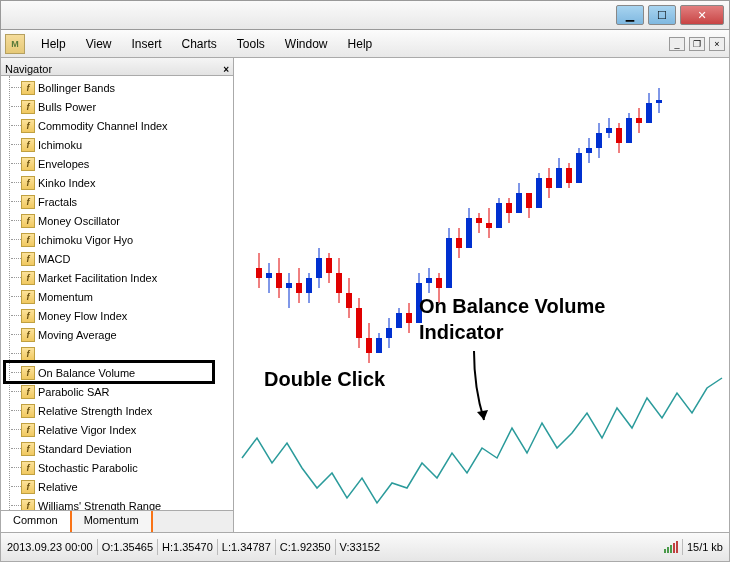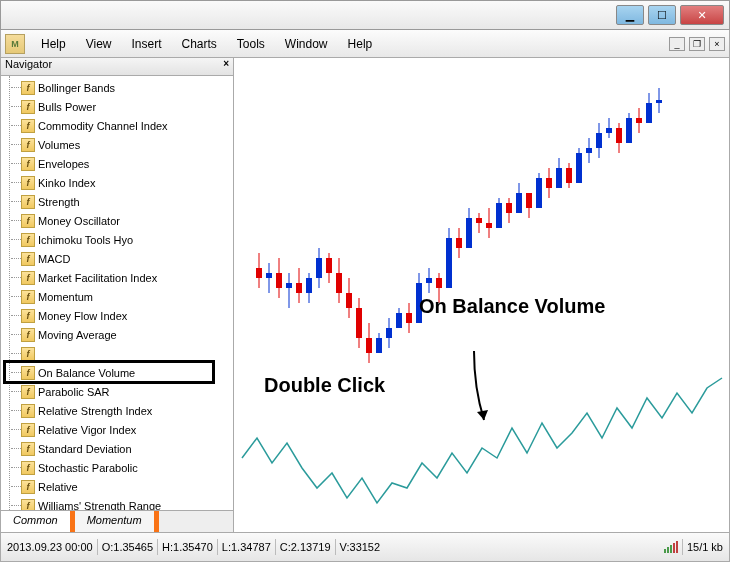--- a/index.html
+++ b/index.html
@@ -12,34 +12,34 @@
     
     .menubar { height: 28px; background: linear-gradient(to bottom, #fcfcfc, #e8e8e8); border: 1px solid #aaa; border-top: 0; display: flex; align-items: center; padding: 0 4px; gap: 2px; font-size: 12px; }
     .app-icon { width: 20px; height: 20px; background: linear-gradient(to bottom, #f5dc9a, #e6c978); border: 1px solid #b5a060; margin-right: 4px; display: flex; align-items: center; justify-content: center; font-size: 9px; color: #5a7a3a; font-weight: bold; }
     .menu-item { padding: 4px 10px; cursor: pointer; }
     .spacer { flex: 1; }
     .smallbtn { width: 16px; height: 14px; border: 1px solid #999; background: #eee; font-size: 9px; display: flex; align-items: center; justify-content: center; margin-left: 2px; cursor: pointer; }
     
     .workspace { display: flex; height: 475px; border: 1px solid #aaa; border-top: 0; }
     
     .navigator { width: 235px; border-right: 1px solid #aaa; display: flex; flex-direction: column; background: #fff; }
-    .nav-header { height: 18px; background: linear-gradient(to bottom, #f5f5f5, #e3e3e3); border-bottom: 1px solid #aaa; display: flex; align-items: flex-start; padding: 0 4px; font-size: 11px; gap: 10px; }
+    .nav-header { height: 18px; background: linear-gradient(to bottom, #f5f5f5, #e3e3e3); border-bottom: 1px solid #aaa; display: flex; align-items: flex-end; padding: 0 4px; font-size: 11px; gap: 10px; }
     .nav-header .spacer { flex: 1; }
     .nav-close { font-weight: bold; cursor: pointer; font-size: 10px; }
     
     .tree { flex: 1; overflow-y: auto; overflow-x: hidden; position: relative; background: #fff; }
     .tree-inner { padding: 2px 0 2px 20px; }
     .tree-item { display: flex; align-items: center; height: 19px; font-size: 11px; cursor: pointer; white-space: nowrap; position: relative; }
     .ind-icon { width: 14px; height: 14px; background: linear-gradient(to bottom, #fce29a, #f0c860); border: 1px solid #c0a040; margin-right: 3px; display: flex; align-items: center; justify-content: center; font-size: 9px; color: #6a5010; font-style: italic; font-weight: bold; flex-shrink: 0; }
     .tree-connector { position: absolute; left: 8px; top: 0; bottom: 0; width: 1px; border-left: 1px dotted #999; }
     .tree-hline { width: 10px; border-top: 1px dotted #999; position: absolute; left: -10px; top: 9px; }
     .highlight-box { position: absolute; border: 3px solid #000; pointer-events: none; left: 2px; right: 18px; height: 24px; }
     
     .nav-tabs { display: flex; height: 22px; border-top: 1px solid #aaa; background: #eee; font-size: 11px; }
-    .nav-tab { padding: 3px 12px; border-right: 5px solid #f97316; cursor: pointer; background: #f5f5f5; font-style: italic; }
+    .nav-tab { padding: 3px 12px; border-right: 2px solid #f97316; cursor: pointer; background: #f5f5f5; }
     .nav-tab.active { background: #fff; }
     
     .chart { flex: 1; position: relative; background: #fff; }
     .annotation { position: absolute; font-size: 20px; font-weight: bold; color: #000; }
     .obv-line { stroke: #2b9b9b; stroke-width: 1.5; fill: none; }
     .arrow { stroke: #000; stroke-width: 2; fill: none; }
     
     .statusbar { height: 29px; background: linear-gradient(to bottom, #fafafa, #e6e6e6); border: 1px solid #aaa; border-top: 0; display: flex; align-items: center; font-size: 11px; padding: 0 6px; }
     .status-sep { width: 1px; height: 16px; background: #bbb; margin: 0 4px; }
     .status-fill { flex: 1; }
@@ -103,46 +103,46 @@
             <span>Bulls Power</span>
           </div>
           <div class="tree-item">
             <div class="tree-hline"></div>
             <span class="ind-icon">f</span>
             <span>Commodity Channel Index</span>
           </div>
           <div class="tree-item">
             <div class="tree-hline"></div>
             <span class="ind-icon">f</span>
-            <span>Volumes</span>
+            <span>Ichimoku</span>
           </div>
           <div class="tree-item">
             <div class="tree-hline"></div>
             <span class="ind-icon">f</span>
             <span>Envelopes</span>
           </div>
           <div class="tree-item">
             <div class="tree-hline"></div>
             <span class="ind-icon">f</span>
             <span>Kinko Index</span>
           </div>
           <div class="tree-item">
             <div class="tree-hline"></div>
             <span class="ind-icon">f</span>
-            <span>Strength</span>
+            <span>Fractals</span>
           </div>
           <div class="tree-item">
             <div class="tree-hline"></div>
             <span class="ind-icon">f</span>
             <span>Money Oscillator</span>
           </div>
           <div class="tree-item">
             <div class="tree-hline"></div>
             <span class="ind-icon">f</span>
-            <span>Ichimoku Tools Hyo</span>
+            <span>Ichimoku Vigor Hyo</span>
           </div>
           <div class="tree-item">
             <div class="tree-hline"></div>
             <span class="ind-icon">f</span>
             <span>MACD</span>
           </div>
           <div class="tree-item">
             <div class="tree-hline"></div>
             <span class="ind-icon">f</span>
             <span>Market Facilitation Index</span>
@@ -296,39 +296,40 @@
         <line x1="405" x2="405" y1="50" y2="75" stroke="#e00000" stroke-width="1"></line>
         <rect x="402" width="6" y="60" height="5" fill="#e00000"></rect>
         <line x1="415" x2="415" y1="65" y2="35" stroke="#0030d0" stroke-width="1"></line>
         <rect x="412" width="6" y="45" height="20" fill="#0030d0"></rect>
         <line x1="425" x2="425" y1="30" y2="55" stroke="#0030d0" stroke-width="1"></line>
         <rect x="422" width="6" y="42" height="3" fill="#0030d0"></rect>
         <polyline class="obv-line" points="8,400 23,380 38,405 53,385 68,410 83,430 98,415 113,440 128,420 143,445 158,425 173,430 188,405 203,420 218,395 233,415 248,390 263,400 278,370 293,395 308,365 323,390 338,375 353,355 368,380 383,350 398,370 413,340 428,360 443,335 458,355 473,330 488,320"></polyline>
         <path class="arrow" d="M240,293 Q240,330 250,362"></path>
         <polygon points="250,362 243,354 254,352" fill="#000"></polygon>
       </svg>
-    <div class="annotation" style="left:30px; top:310px;margin-top:6px;">Double Click</div>
+    <div class="annotation" style="left:30px; top:310px;">Double Click</div>
     <div class="annotation" style="left:185px; top:237px;">On Balance Volume</div>
+    <div class="annotation" style="left:185px; top:263px;">Indicator</div>
   </div>
 </div>
 
 <div class="statusbar">
   <span>2013.09.23 00:00</span>
   <div class="status-sep"></div>
   <span>O:</span>
   <span>1.35465</span>
   <div class="status-sep"></div>
   <span>H:</span>
   <span>1.35470</span>
   <div class="status-sep"></div>
   <span>L:</span>
   <span>1.34787</span>
   <div class="status-sep"></div>
   <span>C:</span>
-  <span>2.13719</span>
+  <span>1.92350</span>
   <div class="status-sep"></div>
   <span>V:</span>
   <span>33152</span>
   <div class="status-fill"></div>
   <span class="bars-icon">
       <span></span>
       <span></span>
       <span></span>
       <span></span>
       <span></span>

